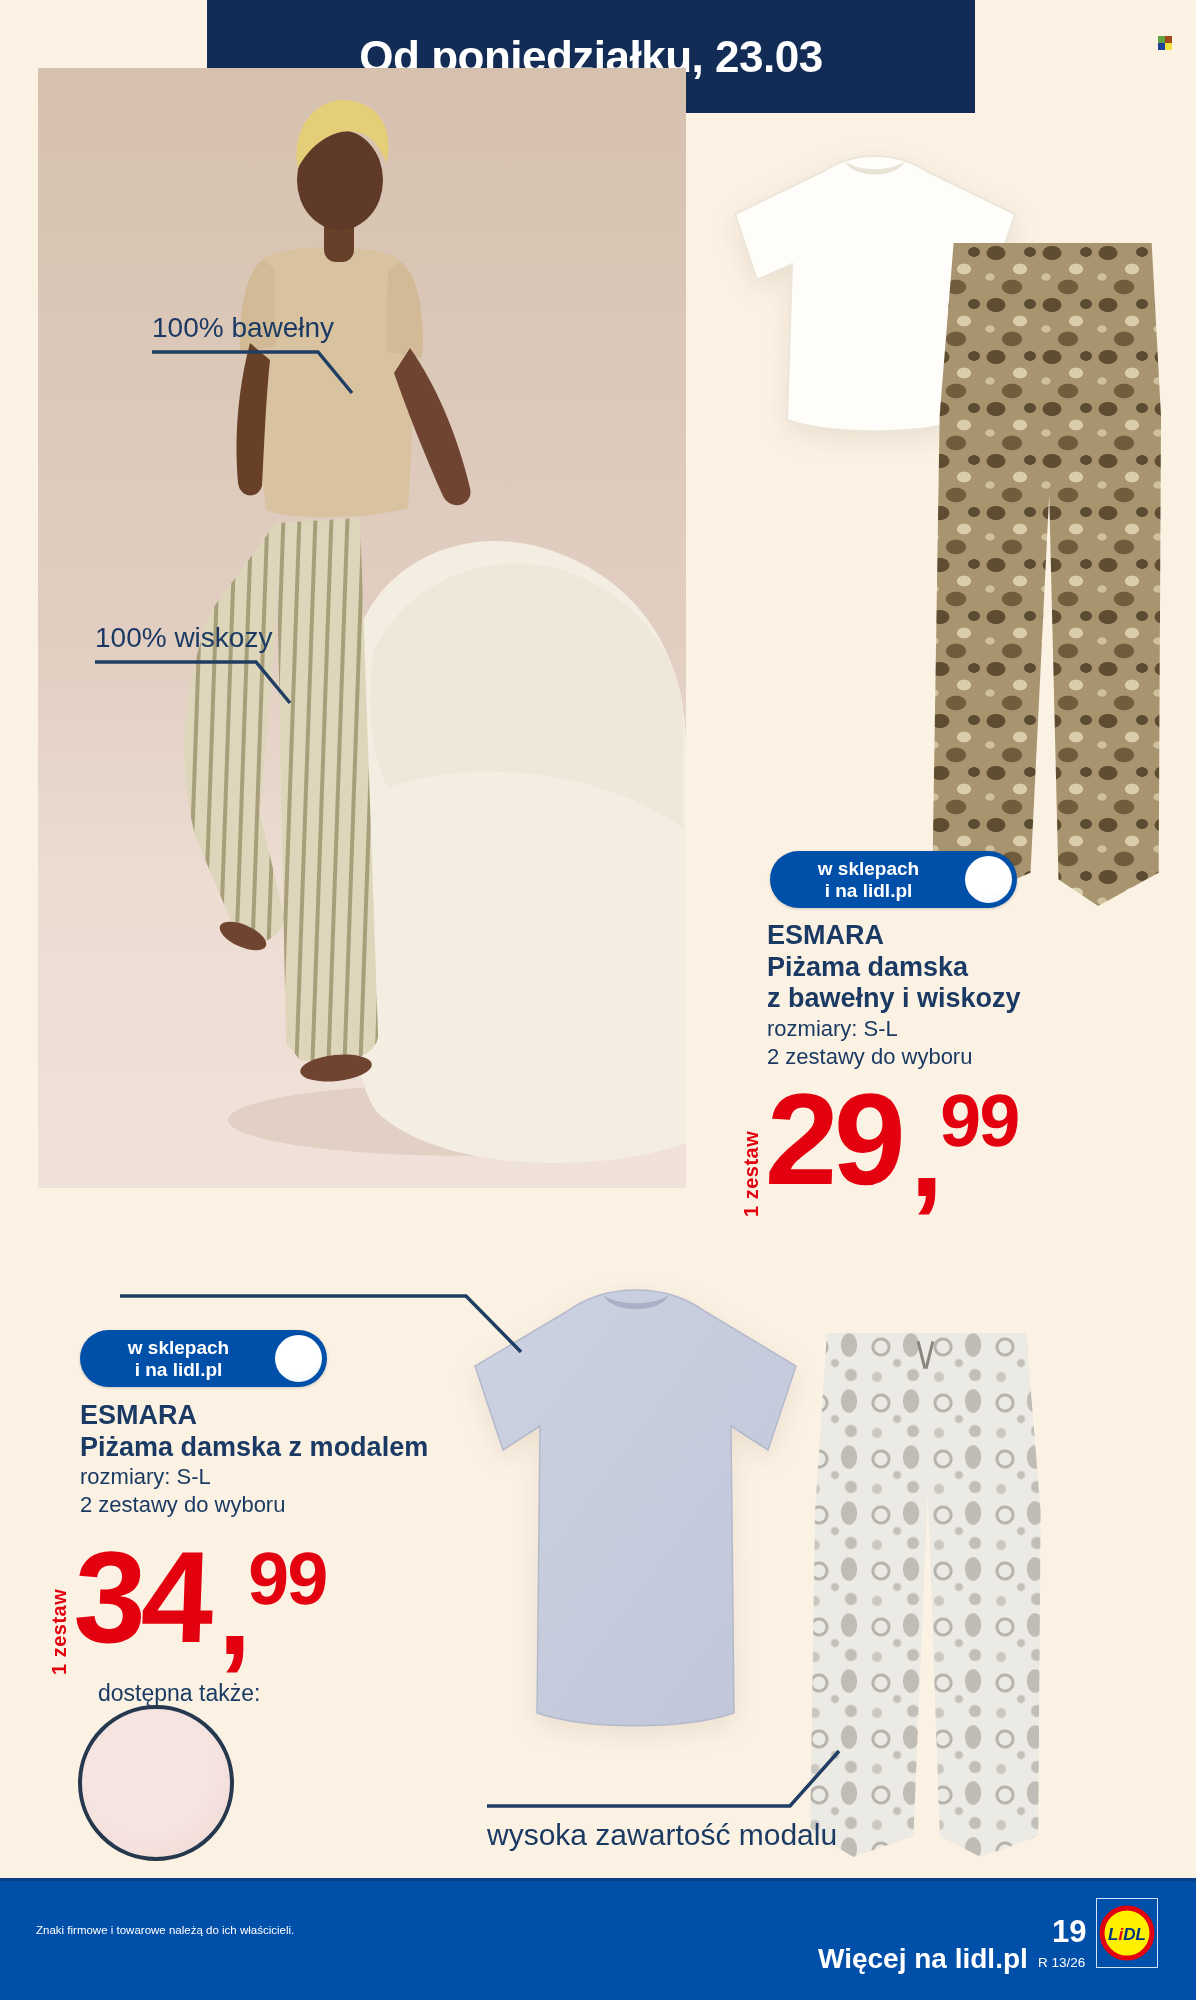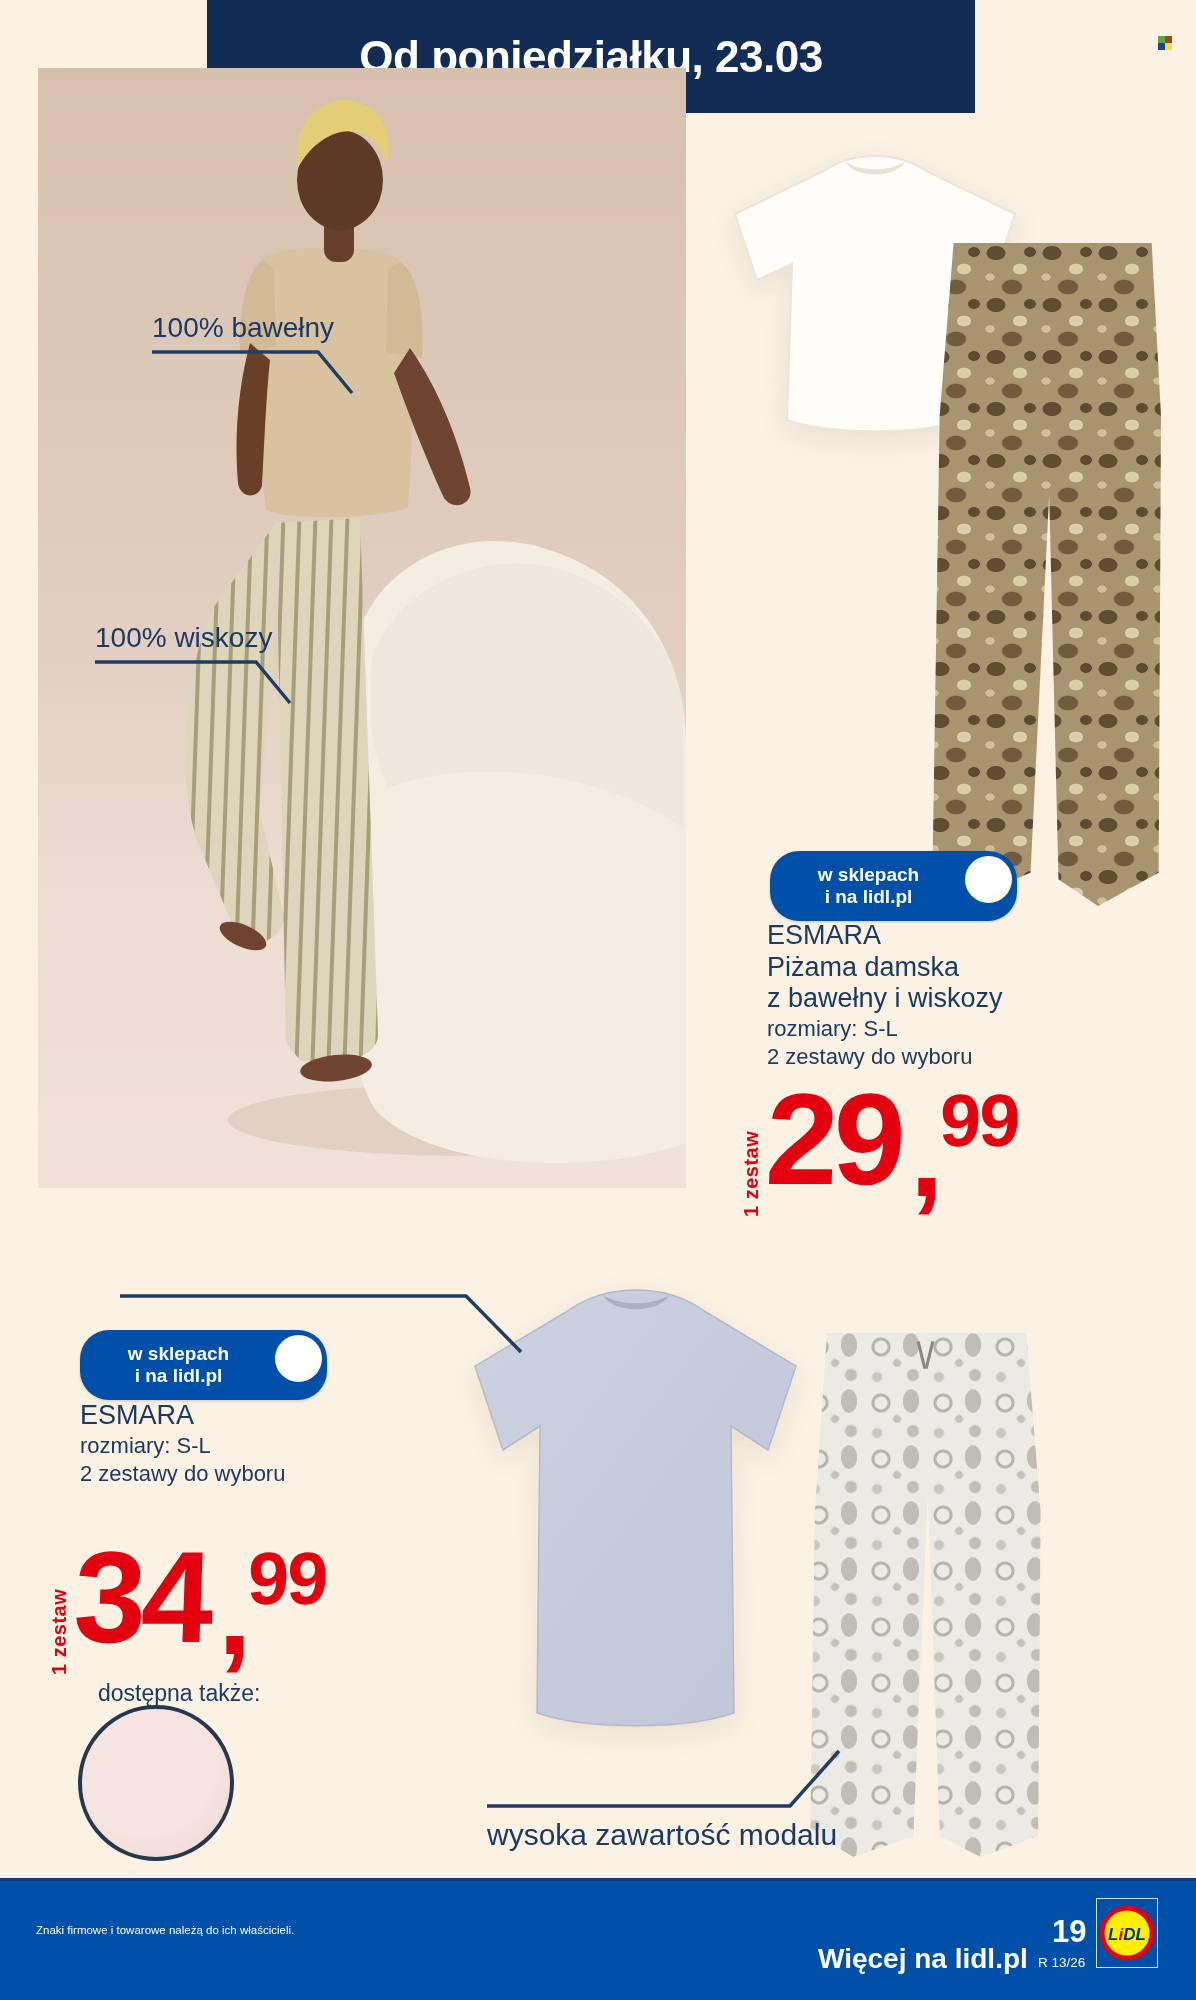--- a/index.html
+++ b/index.html
@@ -56,32 +56,32 @@
       radial-gradient(circle at 12px 44px, rgba(168,164,156,.5) 4px, transparent 6px),
       radial-gradient(circle at 32px 30px, rgba(120,116,108,.35) 3px, transparent 5px);
     background-size:62px 56px;
   }
   .drawstring{left:918px;top:1341px;width:14px;height:30px;}
   .drawstring i{position:absolute;top:0;width:2.5px;height:28px;background:#8a867f;display:block;}
   .drawstring i:first-child{left:2px;transform:rotate(-14deg);}
   .drawstring i:last-child{right:2px;transform:rotate(14deg);}
   
   .badge{
-    width:197px;height:70px;background:#0050aa;border-radius:29px;color:#fff;
+    width:197px;height:57px;background:#0050aa;border-radius:29px;color:#fff;
     font-weight:700;font-size:19px;line-height:22px;
     display:flex;flex-direction:column;justify-content:center;
     padding-right:50px;text-align:center;box-shadow:0 1px 3px rgba(0,0,0,.18);
   }
   .badge .dot{position:absolute;right:5px;top:5px;width:47px;height:47px;border-radius:50%;
     background:radial-gradient(circle at 40% 32%, #ffffff 58%, #e8eef5);}
   .badge-1{left:770px;top:851px;}
   .badge-2{left:80px;top:1330px;}
   
   .prod-text{color:#1b3a63;}
-  .prod-text .brand,.prod-text .title{font-size:27px;font-weight:400;line-height:31.5px;white-space:nowrap;}
+  .prod-text .brand,.prod-text .title{font-size:27px;font-weight:700;line-height:31.5px;white-space:nowrap;}
   .prod-text .meta{font-size:22px;font-weight:400;line-height:28px;white-space:nowrap;}
   .prod-text .meta:first-of-type{margin-top:5px;}
   .prod-text-1{left:767px;top:920px;}
   .prod-text-2{left:80px;top:1400px;}
   
   .price{color:#e3000f;width:300px;height:150px;}
   .price-1{left:740px;top:1080px;}
   .price-2{left:48px;top:1538px;}
   .price .unit{position:absolute;left:0;top:44px;height:100px;
     writing-mode:vertical-rl;transform:rotate(180deg);
@@ -188,20 +188,21 @@
 </div>
 
 <div class="abs badge badge-2">
   <span>w sklepach</span>
   <span>i na lidl.pl</span>
   <span class="dot"></span>
 </div>
 
 <div class="abs prod-text prod-text-2">
   <div class="brand">ESMARA</div>
+  <div class="title">Piżama damska z modalem</div>
   <div class="meta">rozmiary: S-L</div>
   <div class="meta">2 zestawy do wyboru</div>
 </div>
 
 <div class="abs price price-2">
   <span class="unit">1 zestaw</span>
   <span class="int">34</span>
   <span class="comma">,</span>
   <span class="dec">99</span>
 </div>

